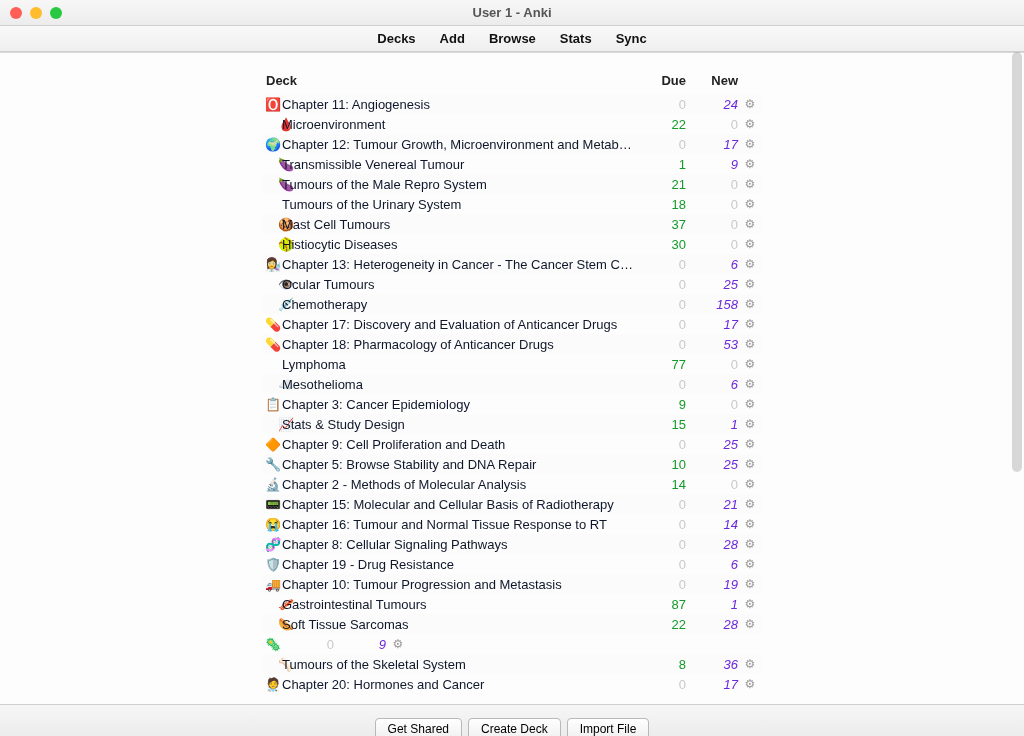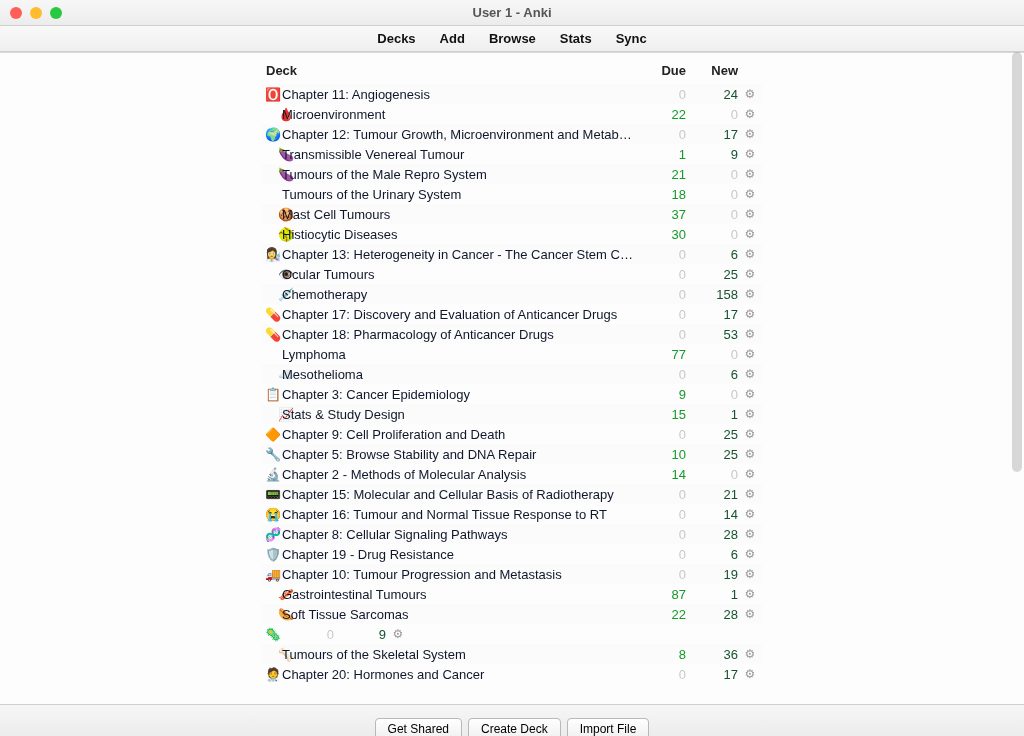--- a/index.html
+++ b/index.html
@@ -42,21 +42,21 @@
       font-weight: 700; color: #111;
     }
     .menubar span { cursor: default; }
     .content {
       background: #fdfdfd;
       border-top: 1px solid #d9d9d9;
       height: calc(736px - 26px - 26px - 32px);
       overflow-y: auto;
     }
     .deck-wrap {
-      width: 500px; margin: 6px auto 0 auto;
+      width: 500px; margin: 16px auto 0 auto;
     }
     .header-row {
       display: flex; align-items: center;
       padding: 4px 0 6px 0;
       font-weight: 700;
     }
     .col-name { flex: 1; padding-left: 4px; }
     .col-due  { width: 52px; text-align: right; }
     .col-new  { width: 52px; text-align: right; }
     .col-gear { width: 24px; }
@@ -75,21 +75,21 @@
     .deck-sub .deck-icon { padding-left: 16px; }
     .deck-name {
       flex: 1;
       white-space: nowrap; overflow: hidden; text-overflow: ellipsis;
       color: #0f172a;
     }
     .num-due  { width: 52px; text-align: right; font-weight: 500; }
     .num-new  { width: 52px; text-align: right; font-weight: 500; }
     .zero { color: #c9c9c9; }
     .due  { color: #149a2a; }
-    .new  { color: #14532d; }
+    .new  { color: #6d28d9; font-style: italic; }
     .gear-cell {
       width: 24px; text-align: center; color: #9a9a9a; font-size: 12px;
     }
     .bottombar {
       height: 32px;
       background: linear-gradient(#f6f6f6,#ececec);
       border-top: 1px solid #cfcfcf;
       display: flex; justify-content: center; align-items: center;
       gap: 6px;
     }

